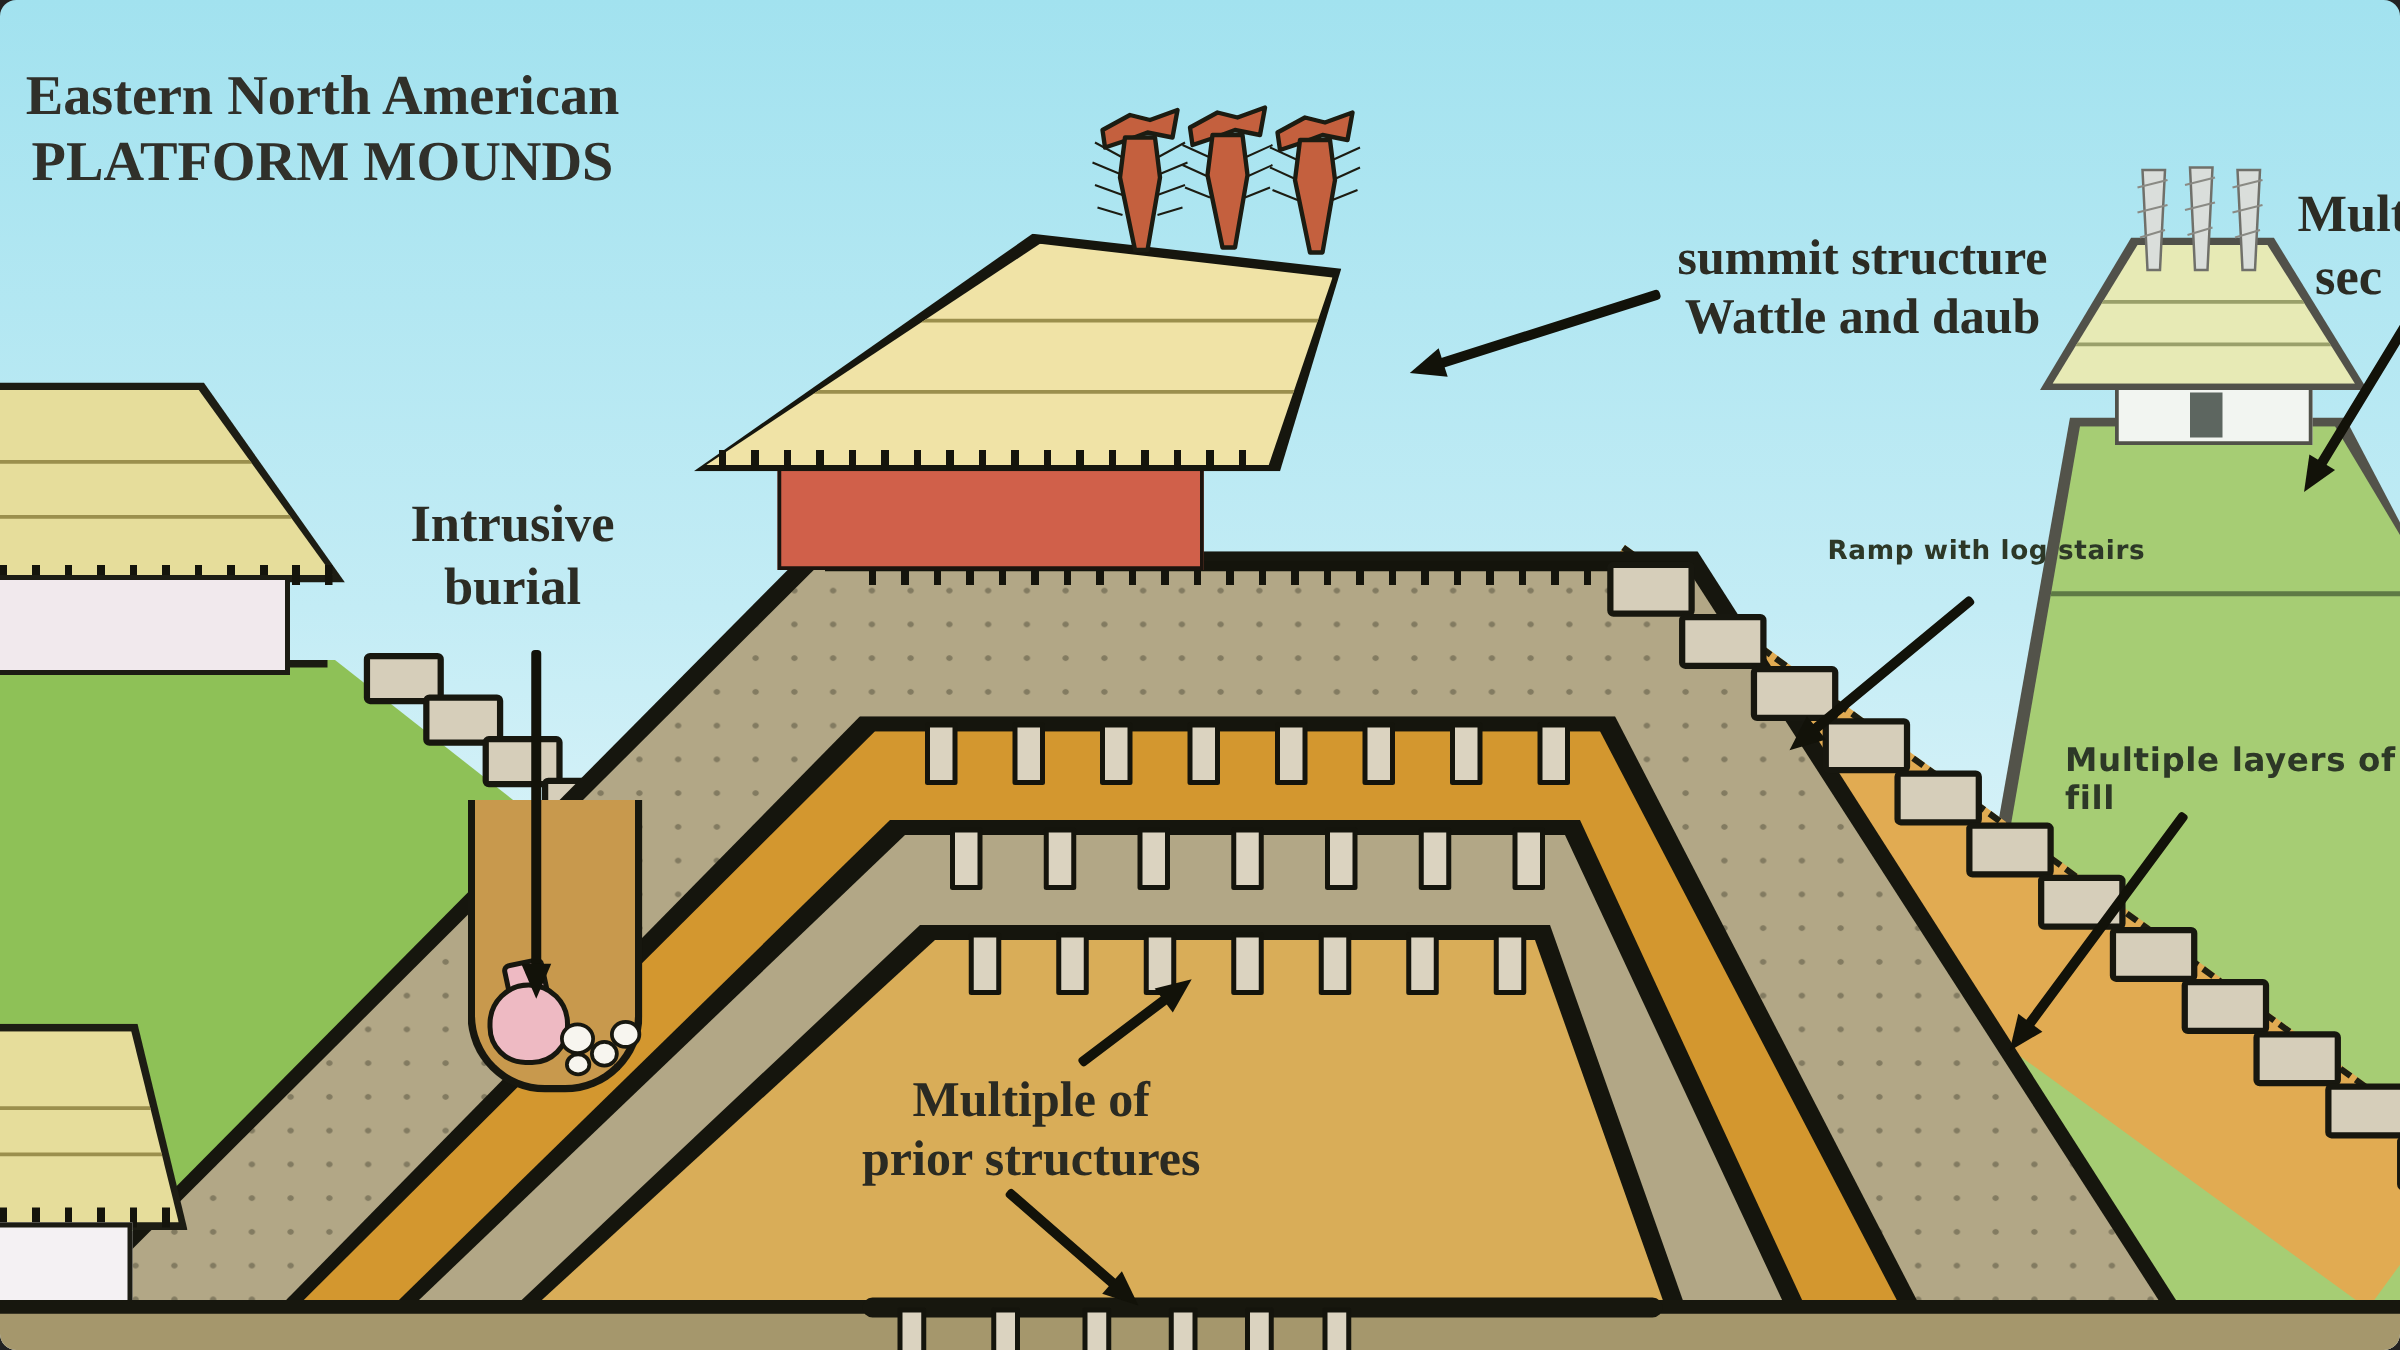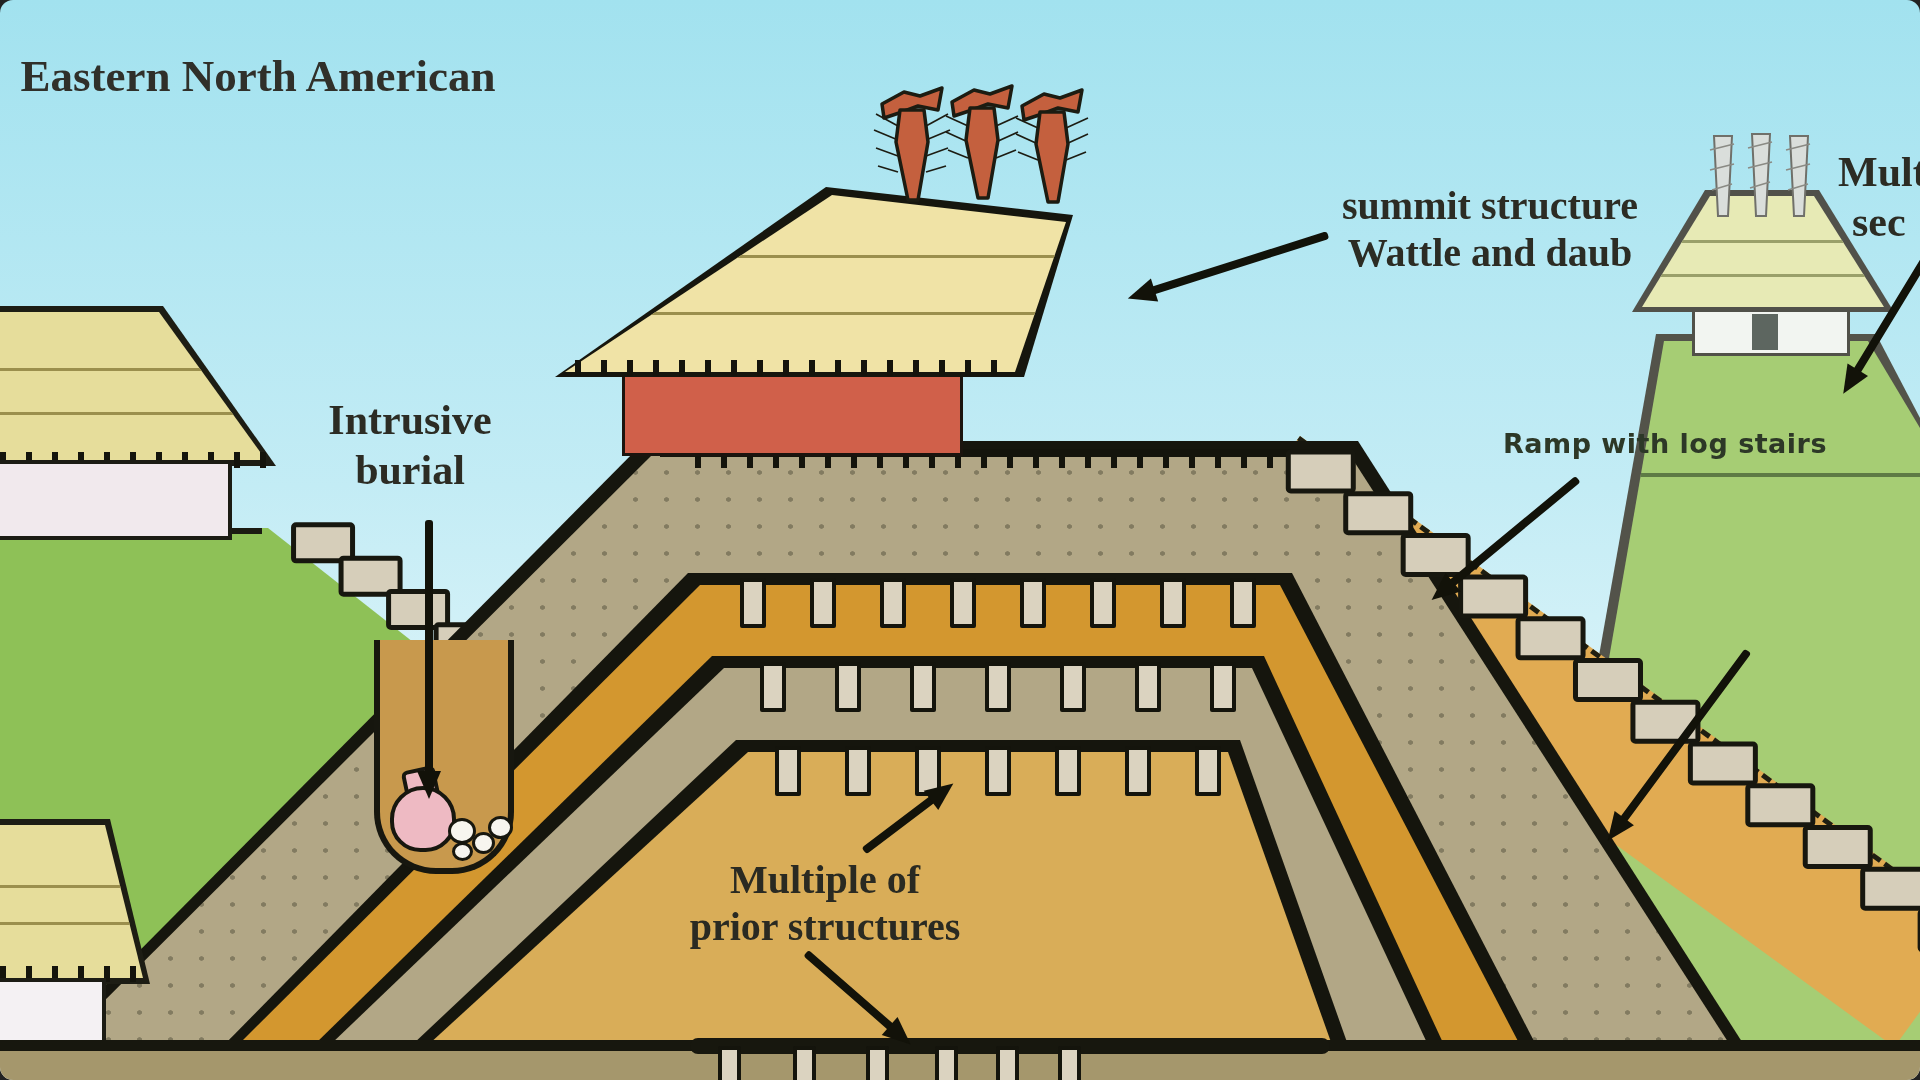--- a/index.html
+++ b/index.html
@@ -201,43 +201,45 @@
     <div class="post" style="left:718px;top:1046px;width:15px;height:36px;"></div>
     <div class="post" style="left:793px;top:1046px;width:15px;height:36px;"></div>
     <div class="post" style="left:866px;top:1046px;width:15px;height:36px;"></div>
     <div class="post" style="left:935px;top:1046px;width:15px;height:36px;"></div>
     <div class="post" style="left:996px;top:1046px;width:15px;height:36px;"></div>
     <div class="post" style="left:1058px;top:1046px;width:15px;height:36px;"></div>
   </div>
 
   <div class="abs serif-label" style="left:8px;top:50px;width:500px;font-size:45px;color:#30302a;">
     <div>Eastern North American</div>
+    <div>PLATFORM MOUNDS</div>
   </div>
 
   <div class="abs serif-label" style="left:1320px;top:182px;width:340px;font-size:40px;">
     <div>summit structure</div>
     <div>Wattle and daub</div>
   </div>
   <div class="arrow" style="left:1328px;top:231px;width:186px;transform:rotate(162.4deg);"></div>
 
   <div class="abs serif-label" style="left:270px;top:396px;width:280px;font-size:42px;">
     <div>Intrusive</div>
     <div>burial</div>
   </div>
   <div class="arrow" style="left:429px;top:516px;width:255px;transform:rotate(90deg);"></div>
 
-  <div class="abs comic-label" style="left:1503px;top:428px;font-size:27px;">Ramp with log stairs</div>
+  <div class="abs comic-label" style="left:1462px;top:428px;font-size:21px;">Ramp with log stairs</div>
   <div class="arrow" style="left:1578px;top:475px;width:166px;transform:rotate(140.4deg);"></div>
 
   <div class="abs serif-label" style="left:1838px;top:148px;width:220px;font-size:42px;text-align:left;">
     <div>Mult</div>
     <div style="padding-left:14px;">sec</div>
   </div>
   <div class="arrow" style="left:1930px;top:247px;width:143px;transform:rotate(121.3deg);"></div>
 
+  <div class="abs comic-label" style="left:1652px;top:594px;font-size:26px;">Multiple layers of fill</div>
   <div class="arrow" style="left:1748px;top:647px;width:212px;transform:rotate(126.5deg);"></div>
 
   <div class="abs serif-label" style="left:660px;top:856px;width:330px;font-size:40px;color:#2a2a22;">
     <div>Multiple of</div>
     <div>prior structures</div>
   </div>
   <div class="arrow" style="left:864px;top:847px;width:88px;transform:rotate(-37.1deg);"></div>
   <div class="arrow" style="left:806px;top:949px;width:115px;transform:rotate(41.1deg);"></div>
 
 </div>

